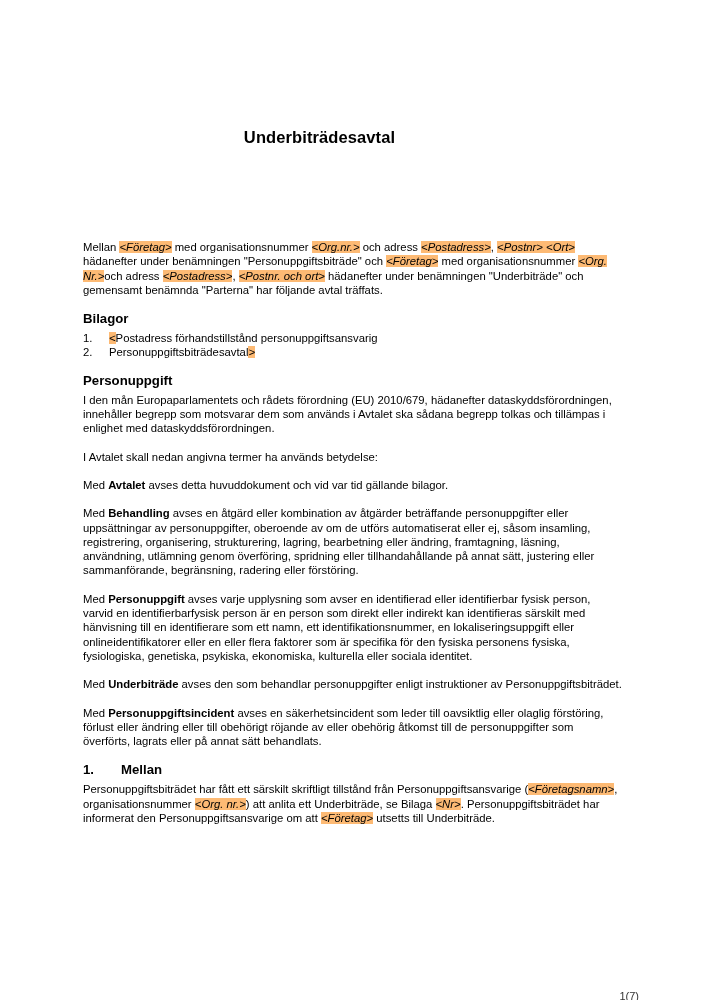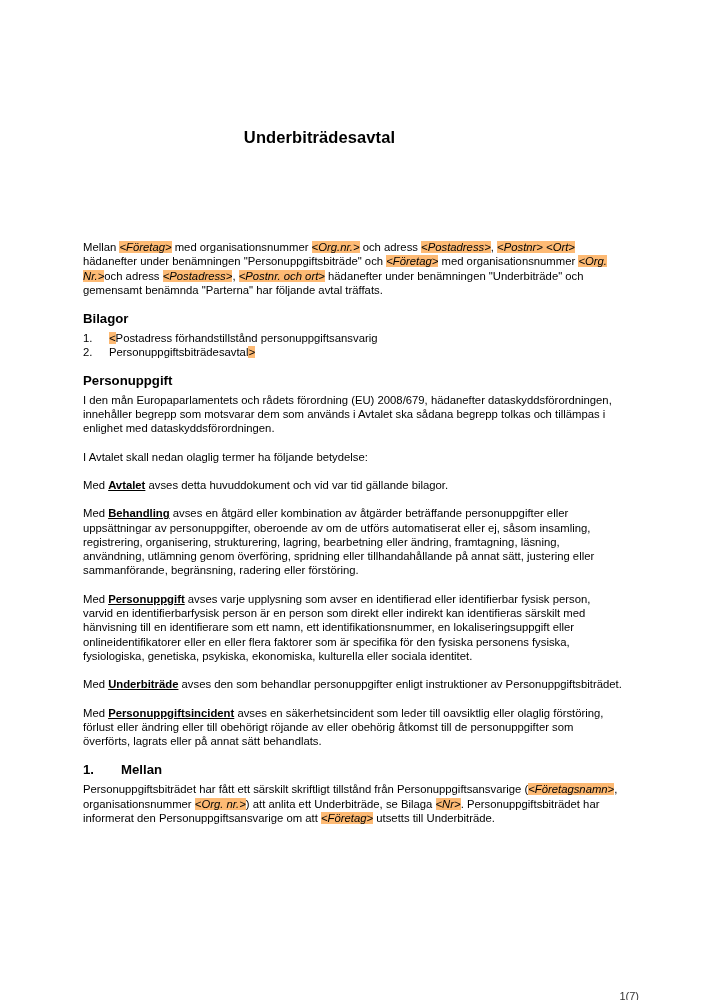--- a/index.html
+++ b/index.html
@@ -55,21 +55,20 @@
   }
   .heading-gap-top-lg {
     margin-top: 26px;
   }
   .hl {
     background-color: #fdba74;
     font-style: italic;
   }
   b, strong {
     font-weight: bold;
-    text-decoration: underline;
   }
   ol.bilagor {
     margin: 0 0 13px 0;
     padding: 0;
     list-style: none;
   }
   ol.bilagor li {
     font-size: 11.3px;
     line-height: 14.3px;
     position: relative;
@@ -120,23 +119,23 @@
 
 
     <ol class="bilagor">
       <li><span class="num">1.</span><span class="hl">&lt;</span><span>Postadress förhandstillstånd personuppgiftsansvarig</span></li>
       <li><span class="num">2.</span><span>Personuppgiftsbiträdesavtal</span><span class="hl">&gt;</span></li>
     </ol>
 
 
     <h2 class="section-heading heading-gap-top">Personuppgift</h2>
 
-    <p class="para">I den mån Europaparlamentets och rådets förordning (EU) 2008/679, hädanefter dataskyddsförordningen, innehåller begrepp som motsvarar dem som används i Avtalet ska sådana begrepp tolkas och tillämpas i enlighet med dataskyddsförordningen.</p>
+    <p class="para">I den mån Europaparlamentets och rådets förordning (EU) 2010/679, hädanefter dataskyddsförordningen, innehåller begrepp som motsvarar dem som används i Avtalet ska sådana begrepp tolkas och tillämpas i enlighet med dataskyddsförordningen.</p>
 
-    <p class="para">I Avtalet skall nedan olaglig termer ha följande betydelse:</p>
+    <p class="para">I Avtalet skall nedan angivna termer ha används betydelse:</p>
 
     <p class="para"><span>Med </span><b>Avtalet</b><span> avses detta huvuddokument och vid var tid gällande bilagor.</span></p>
 
     <p class="para"><span>Med </span><b>Behandling</b><span> avses en åtgärd eller kombination av åtgärder beträffande personuppgifter eller uppsättningar av personuppgifter, oberoende av om de utförs automatiserat eller ej, såsom insamling, registrering, organisering, strukturering, lagring, bearbetning eller ändring, framtagning, läsning, användning, utlämning genom överföring, spridning eller tillhandahållande på annat sätt, justering eller sammanförande, begränsning, radering eller förstöring.</span></p>
 
     <p class="para"><span>Med </span><b>Personuppgift</b><span> avses varje upplysning som avser en identifierad eller identifierbar fysisk person, varvid en identifierbarfysisk person är en person som direkt eller indirekt kan identifieras särskilt med hänvisning till en identifierare som ett namn, ett identifikationsnummer, en lokaliseringsuppgift eller onlineidentifikatorer eller en eller flera faktorer som är specifika för den fysiska personens fysiska, fysiologiska, genetiska, psykiska, ekonomiska, kulturella eller sociala identitet.</span></p>
 
     <p class="para"><span>Med </span><b>Underbiträde</b><span> avses den som behandlar personuppgifter enligt instruktioner av Personuppgiftsbiträdet.</span></p>
 
     <p class="para"><span>Med </span><b>Personuppgiftsincident</b><span> avses en säkerhetsincident som leder till oavsiktlig eller olaglig förstöring, förlust eller ändring eller till obehörigt röjande av eller obehörig åtkomst till de personuppgifter som överförts, lagrats eller på annat sätt behandlats.</span></p>

